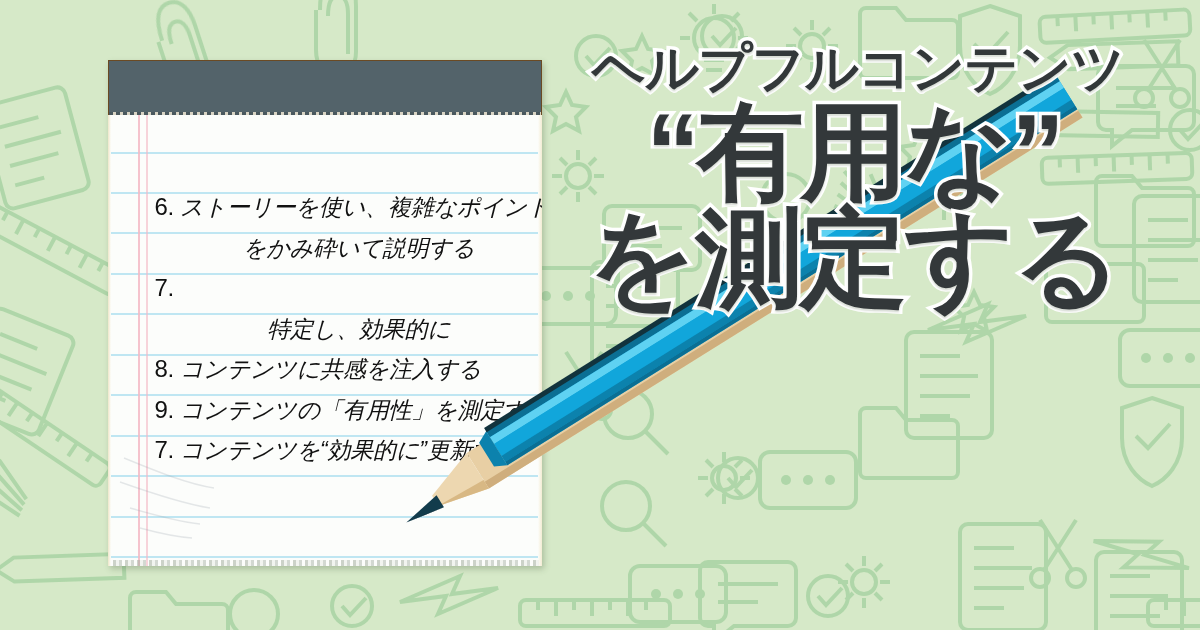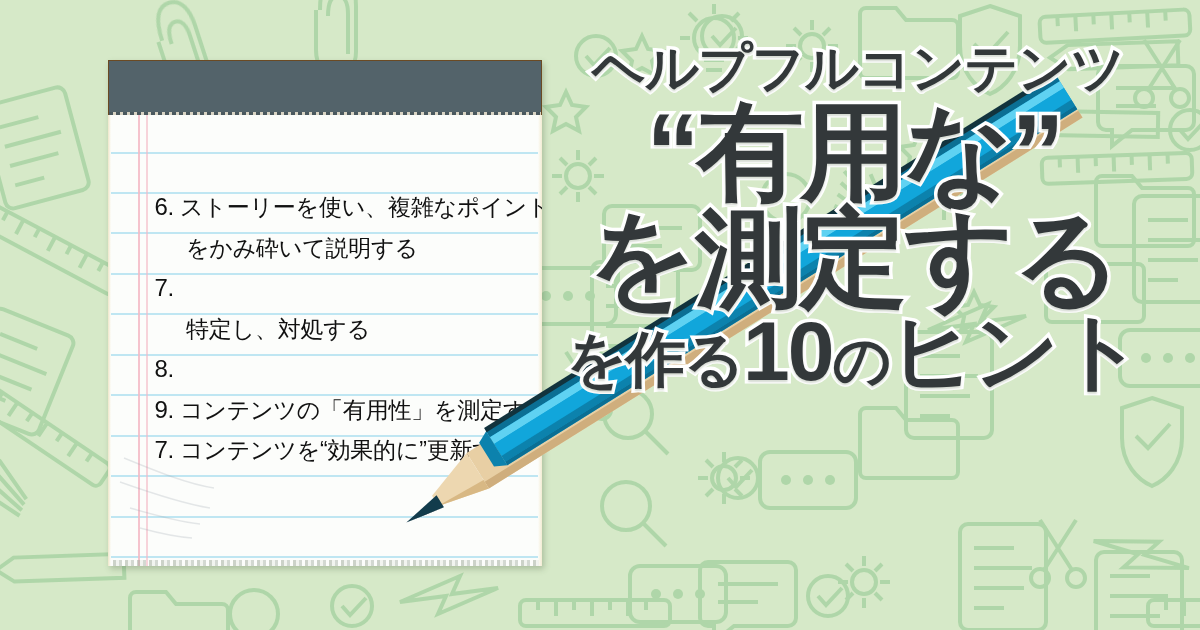--- a/index.html
+++ b/index.html
@@ -67,23 +67,23 @@
   .li{
     display:flex;align-items:baseline;
     font-size:23px;line-height:40.5px;
     letter-spacing:-0.2px;
     white-space:nowrap;
   }
   .li .num{
     width:54px;text-align:right;flex:0 0 54px;
     font-size:24px;padding-right:6px;box-sizing:border-box;
   }
-  .li .txt{flex:1 1 auto;}
+  .li .txt{flex:1 1 auto;font-style:italic;}
   .li.cont .num{visibility:hidden;}
-  .li.cont .txt{padding-left:6px;}
+  .li.cont .txt{padding-left:6px;text-align:center;}
 
   
   #pencil{
     position:absolute;left:0;top:0;width:1200px;height:630px;
     pointer-events:none;
   }
 
   
   #title{
     position:absolute;left:532px;top:40px;width:644px;height:570px;
@@ -285,24 +285,25 @@
         </div>
         <div class="li cont">
           <span class="num"></span>
           <span class="txt">をかみ砕いて説明する</span>
         </div>
         <div class="li">
           <span class="num">7.</span>
         </div>
         <div class="li cont">
           <span class="num"></span>
-          <span class="txt">特定し、対処する</span>
+          <span class="txt">特定し、効果的に</span>
         </div>
         <div class="li">
           <span class="num">8.</span>
+          <span class="txt">コンテンツに共感を注入する</span>
         </div>
         <div class="li">
           <span class="num">9.</span>
           <span class="txt">コンテンツの「有用性」を測定する</span>
         </div>
         <div class="li">
           <span class="num">7.</span>
           <span class="txt">コンテンツを“効果的に”更新する</span>
         </div>
       </div>
@@ -337,18 +338,15 @@
       <path d="M468 292 L456 298 L456 326 L468 332 Z" fill="#0c82ad"></path>
 
       <rect x="468" y="288" width="672" height="5" fill="#12333d"></rect>
     </g>
   </svg>
 
   <div id="title">
     <div class="tl tl-1">ヘルプフルコンテンツ</div>
     <div class="tl tl-big">“有用な”</div>
     <div class="tl tl-big2">を測定する</div>
-    <div class="tl tl-4">
-      <span>を作る</span><span class="big10">10</span><span class="no">の</span><span class="hint">ヒント</span>
-    </div>
   </div>
 
 </div>
 
 </body></html>

